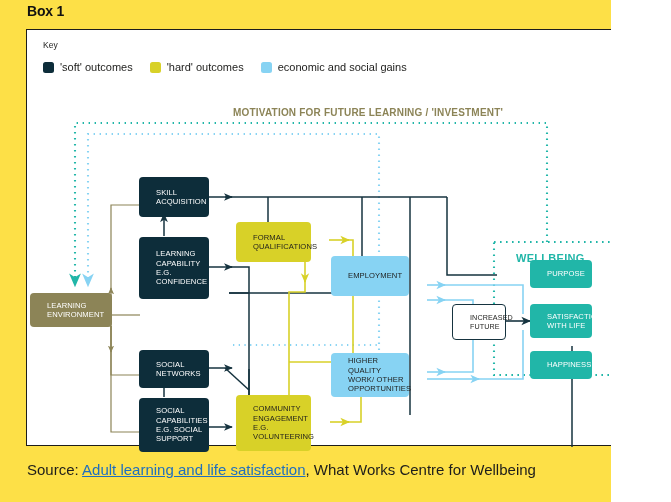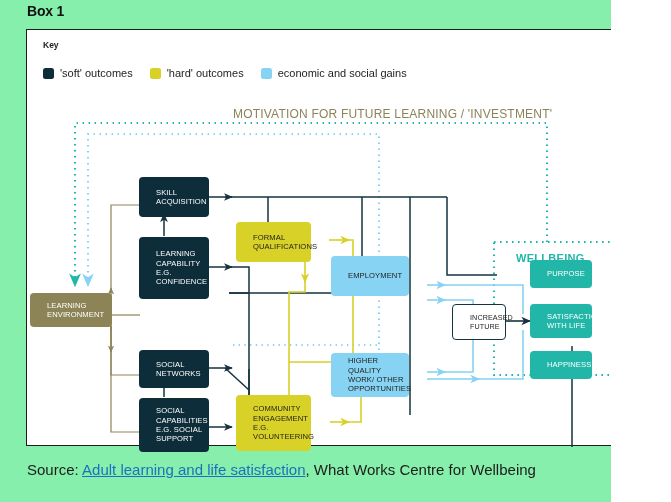--- a/index.html
+++ b/index.html
@@ -5,21 +5,21 @@
   * { box-sizing: border-box; }
   html, body {
     margin: 0; padding: 0;
     background: #ffffff;
     font-family: "Liberation Sans", sans-serif;
   }
   #page {
     position: relative;
     width: 611px;
     height: 502px;
-    background: #86efac;
+    background: #fde047;
     overflow: hidden;
   }
 
   
   #box-title {
     position: absolute;
     left: 27px; top: 3px;
     font-size: 14px;
     font-weight: bold;
     color: #111111;
@@ -31,22 +31,22 @@
     position: absolute;
     left: 26px; top: 29px;
     width: 620px; height: 417px;
     border: 1.3px solid #1d1d1b;
     background: #ffffff;
   }
 
   
   #key { position: absolute; left: 16px; top: 10px; }
   #key-title {
-    font-size: 8.5px; font-weight: bold; color: #1d1d1b;
-    margin-bottom: 17px;
+    font-size: 8.5px; font-weight: normal; color: #1d1d1b;
+    margin-bottom: 11px;
   }
   .key-row { display: flex; align-items: center; gap: 0; }
   .key-item { display: flex; align-items: center; margin-right: 17px; }
   .key-swatch {
     width: 11px; height: 11px; border-radius: 2.5px;
     margin-right: 6px; flex: 0 0 auto;
   }
   .key-label { font-size: 11px; color: #1d1d1b; white-space: nowrap; }
 
   
@@ -76,22 +76,22 @@
   .node.olive  { background: #8c8457; color: #ffffff; }
   .node.outline {
     background: #ffffff; color: #1d1d1b;
     border: 1.2px solid #16333f; border-radius: 4px;
     font-size: 7.2px;
   }
 
   
   .flow-label {
     position: absolute;
-    font-size: 12px;
-    font-weight: normal;
+    font-size: 10px;
+    font-weight: bold;
     color: #8c8457;
     line-height: 1.45;
     letter-spacing: 0.2px;
     white-space: nowrap;
   }
   #wellbeing-label {
     position: absolute;
     font-size: 11px;
     font-weight: bold;
     color: #21b6a8;

